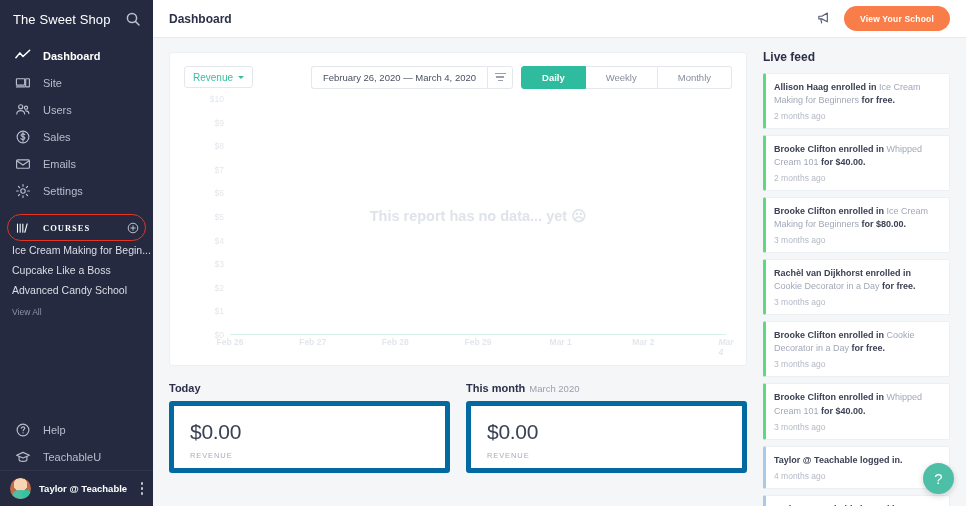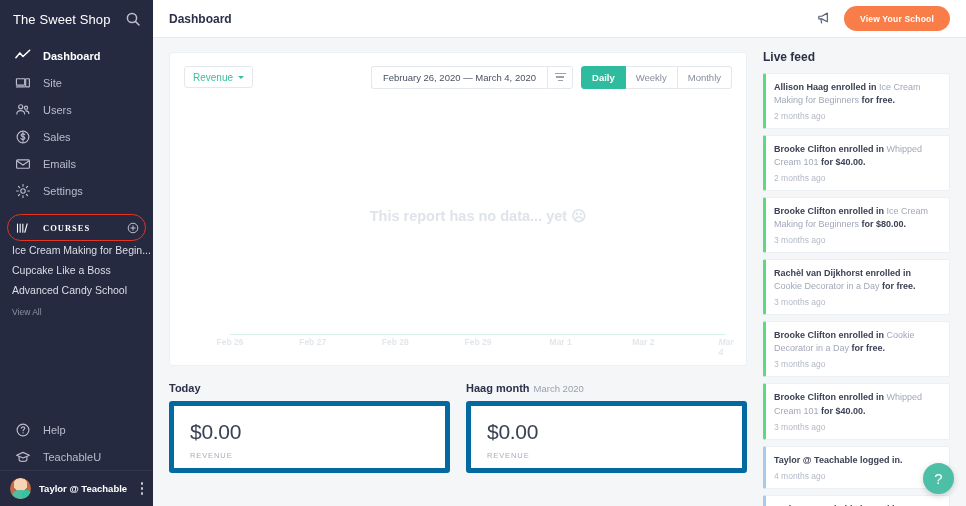--- a/index.html
+++ b/index.html
@@ -130,21 +130,21 @@
     border: 1px solid #e4e8ed; border-radius: 0 3px 3px 0; width: 26px; height: 23px;
     display: flex; flex-direction: column; align-items: center; justify-content: center;
     gap: 2px; background: #fff; cursor: pointer;
   }
   .filter-btn i { display: block; height: 1.5px; background: #9aa0b0; }
   .filter-btn i:nth-child(1) { width: 11px; }
   .filter-btn i:nth-child(2) { width: 8px; }
   .filter-btn i:nth-child(3) { width: 5px; }
   .seg { display: flex; margin-left: 8px; }
   .seg button {
-    height: 23px; padding: 0 10px; font-size: 9.5px; font-family: inherit;
+    height: 23px; padding: 0 20px; font-size: 9.5px; font-family: inherit;
     border: 1px solid #e4e8ed; border-left: none; background: #ffffff;
     color: #868c9c; cursor: pointer;
   }
   .seg button:first-child { border-left: 1px solid #e4e8ed; border-radius: 3px 0 0 3px; }
   .seg button:last-child { border-radius: 0 3px 3px 0; }
   .seg button.active { background: #2fbb9d; border-color: #2fbb9d; color: #ffffff; font-weight: bold; }
 
   .plot { flex: 1; position: relative; margin-top: 6px; }
   .y-axis { position: absolute; left: 0; top: 4px; bottom: 22px; width: 46px; }
   .y-tick { position: absolute; right: 6px; font-size: 8.5px; color: #e3e7ec; transform: translateY(-50%); }
@@ -369,20 +369,33 @@
                   </div>
               <div class="seg">
                 <button class="active">Daily</button>
                 <button>Weekly</button>
                 <button>Monthly</button>
               </div>
             </div>
           </div>
 
           <div class="plot">
+            <div class="y-axis" id="yaxis">
+                  <div class="y-tick" style="top: 0%;">$10</div>
+                  <div class="y-tick" style="top: 10%;">$9</div>
+                  <div class="y-tick" style="top: 20%;">$8</div>
+                  <div class="y-tick" style="top: 30%;">$7</div>
+                  <div class="y-tick" style="top: 40%;">$6</div>
+                  <div class="y-tick" style="top: 50%;">$5</div>
+                  <div class="y-tick" style="top: 60%;">$4</div>
+                  <div class="y-tick" style="top: 70%;">$3</div>
+                  <div class="y-tick" style="top: 80%;">$2</div>
+                  <div class="y-tick" style="top: 90%;">$1</div>
+                  <div class="y-tick" style="top: 100%;">$0</div>
+                </div>
             <div class="plot-area">
               <div class="baseline"></div>
             </div>
             <div class="x-axis" id="xaxis">
                   <div class="x-tick" style="left: 0%;">Feb 26</div>
                   <div class="x-tick" style="left: 16.6667%;">Feb 27</div>
                   <div class="x-tick" style="left: 33.3333%;">Feb 28</div>
                   <div class="x-tick" style="left: 50%;">Feb 29</div>
                   <div class="x-tick" style="left: 66.6667%;">Mar 1</div>
                   <div class="x-tick" style="left: 83.3333%;">Mar 2</div>
@@ -397,21 +410,21 @@
             <div class="stat-head">
               <span>Today</span><span class="sub"></span>
             </div>
             <div class="stat-card">
               <div class="stat-value">$0.00</div>
               <div class="stat-label">REVENUE</div>
             </div>
           </div>
           <div class="stat-block">
             <div class="stat-head">
-              <span>Haag month</span><span class="sub">March 2020</span>
+              <span>This month</span><span class="sub">March 2020</span>
             </div>
             <div class="stat-card">
               <div class="stat-value">$0.00</div>
               <div class="stat-label">REVENUE</div>
             </div>
           </div>
         </div>
       </div>
 
       <aside class="right-col">

